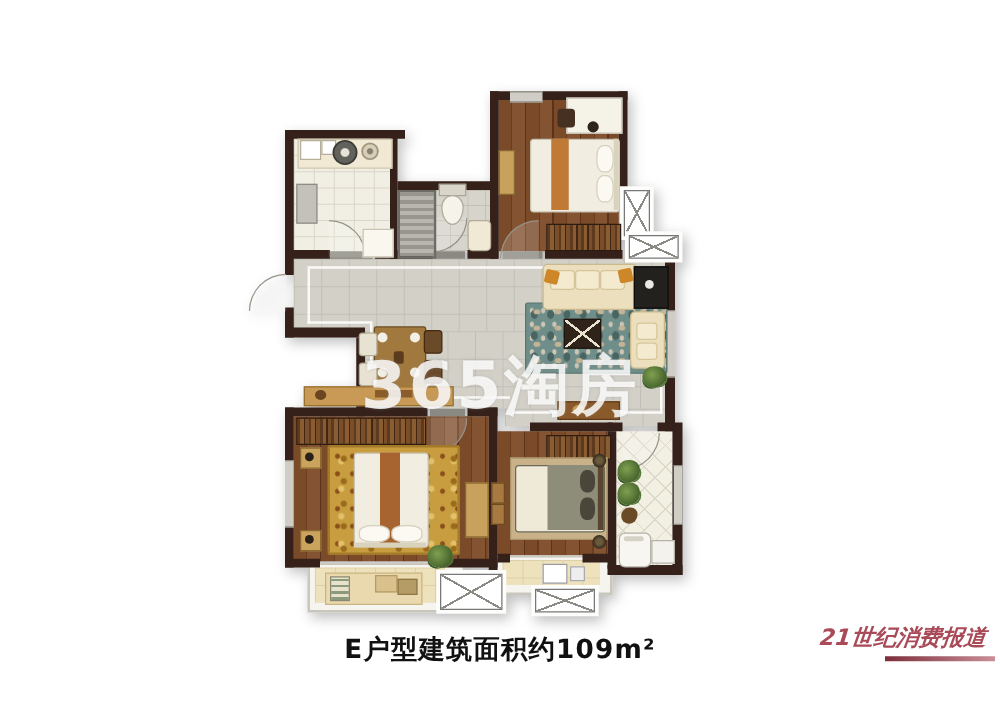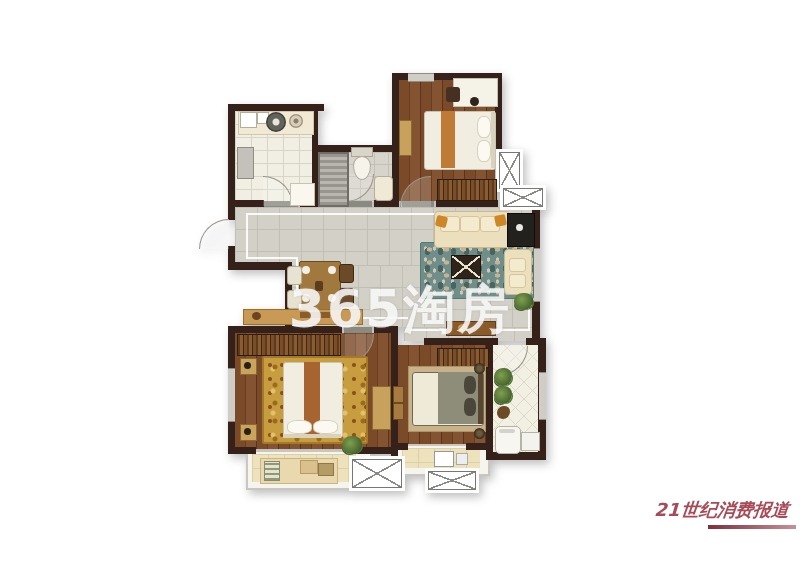--- a/index.html
+++ b/index.html
@@ -238,19 +238,20 @@
     <div class="furn" style="left:495px;top:426px;width:24px;height:26px;background:#f8f6f0;border:1px solid #b5b2a8;border-radius:5px;"></div>
     <div class="furn" style="left:499px;top:429px;width:16px;height:4px;background:#d5d2c8;border-radius:2px;"></div>
     <div class="furn" style="left:521px;top:432px;width:17px;height:17px;background:#f4f2ec;border:1px solid #b5b2a8;"></div>
 
   </div>
 
   <div id="watermark">
     <div class="brand">365淘房</div>
   </div>
 
+  <div id="caption">E户型建筑面积约109m²</div>
 
   <div id="logo">
     <div class="logotext">21世纪消费报道</div>
     <div class="logobar"></div>
   </div>
 
 </div>
 
 </body></html>

